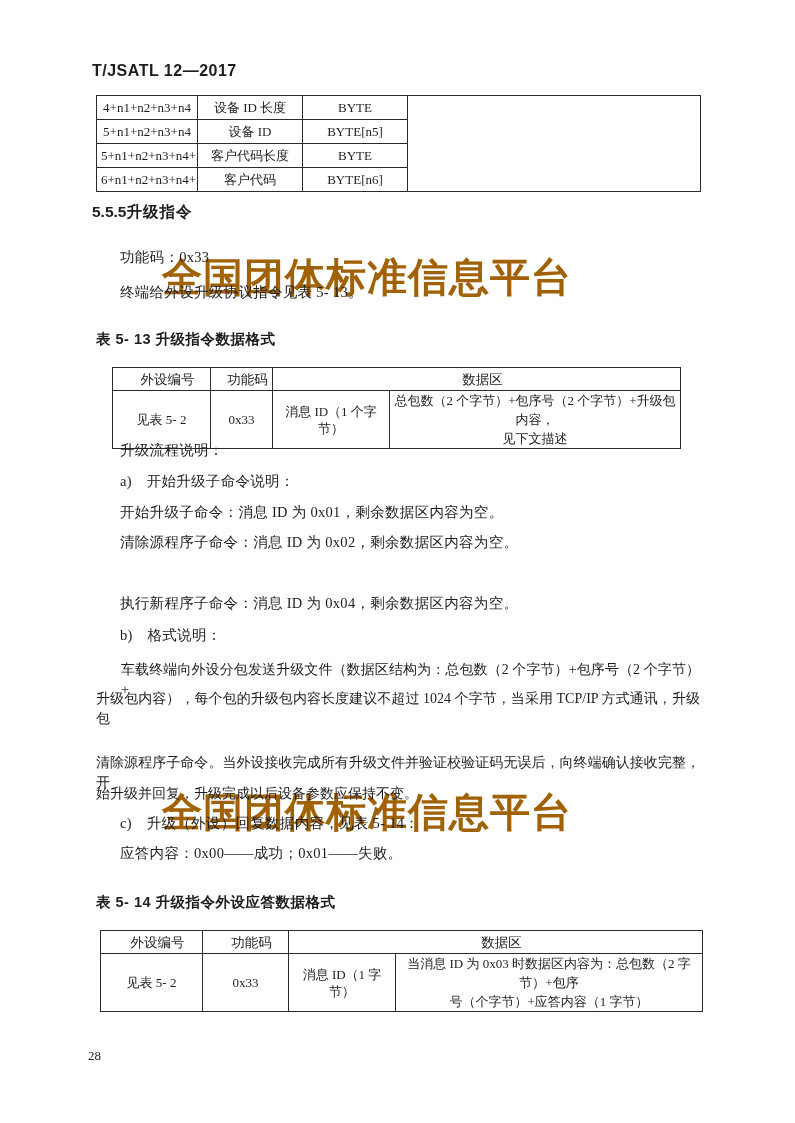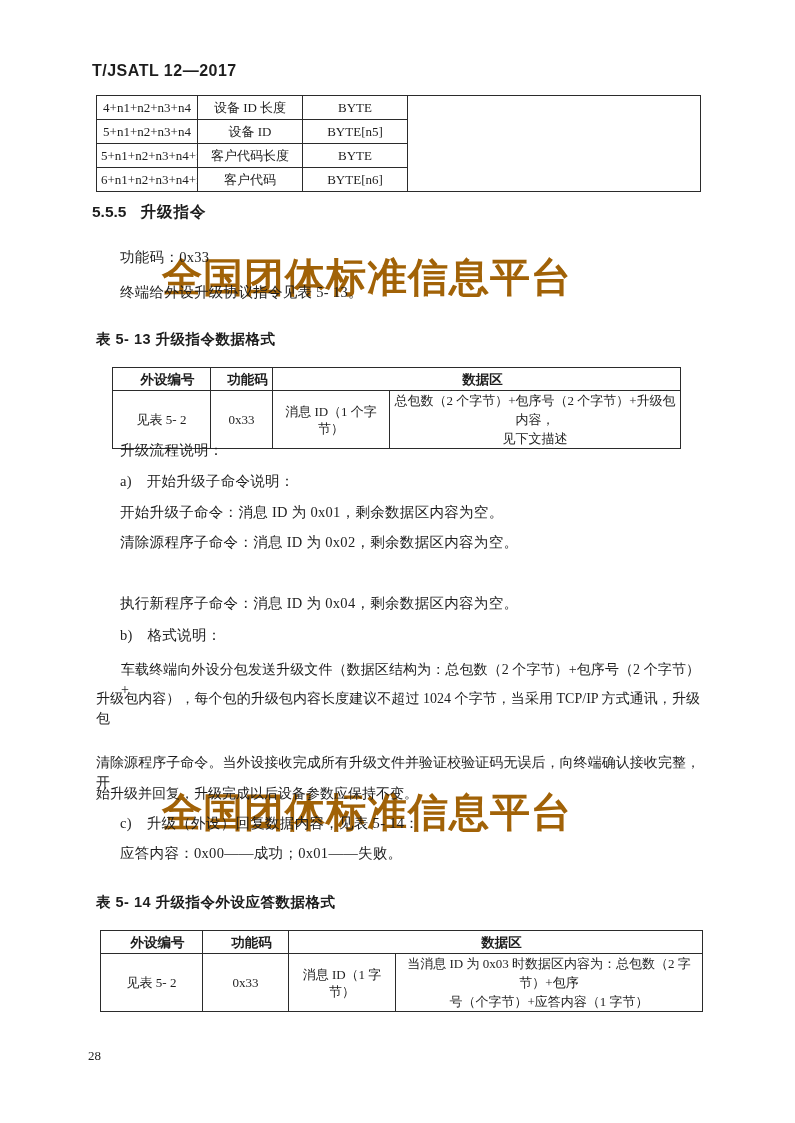--- a/index.html
+++ b/index.html
@@ -22,35 +22,35 @@
     font-family:"Liberation Sans","DejaVu Sans",sans-serif;
   }
   .tbl{
     position:absolute;z-index:1;border-collapse:collapse;table-layout:fixed;
     font-size:13px;
   }
   .tbl td,.tbl th{
     border:1px solid #2b2b2b;padding:0 4px;text-align:center;vertical-align:middle;
     overflow:hidden;line-height:17px;
   }
-  .tbl th{font-weight:bold;font-size:13.5px;padding-left:16px;}
+  .tbl th{font-weight:normal;font-size:13.5px;padding-left:16px;}
   .top-table{left:96px;top:95px;width:604px;}
   .top-table td{height:23px;}
   .t13{left:112px;top:367px;width:568px;}
   .t14{left:100px;top:930px;width:602px;}
   .hdr-row th{height:22px;}
   .body-row td{height:44px;}
   .cell-data{text-align:left;padding:2px 5px;}
   .cell-data .dl{line-height:19px;}
   .cell-data .dl.center{text-align:center;}
   .section-heading{
     position:absolute;left:92px;top:202px;z-index:1;font-weight:bold;font-size:15.5px;
     font-family:"Liberation Sans","DejaVu Sans",sans-serif;
   }
-  .section-heading .sec-title{margin-left:14px;letter-spacing:1px;}
+  .section-heading .sec-title{letter-spacing:1px;}
   .line{
     position:absolute;left:120px;z-index:1;font-size:14.5px;letter-spacing:0.3px;
     line-height:17px;white-space:nowrap;
   }
   .para-line{
     position:absolute;left:96px;width:604px;z-index:1;font-size:14px;
     line-height:20px;text-align:justify;text-align-last:justify;
   }
   .para-line.indent{padding-left:25px;width:579px;}
   .para-line.last{text-align-last:left;}

